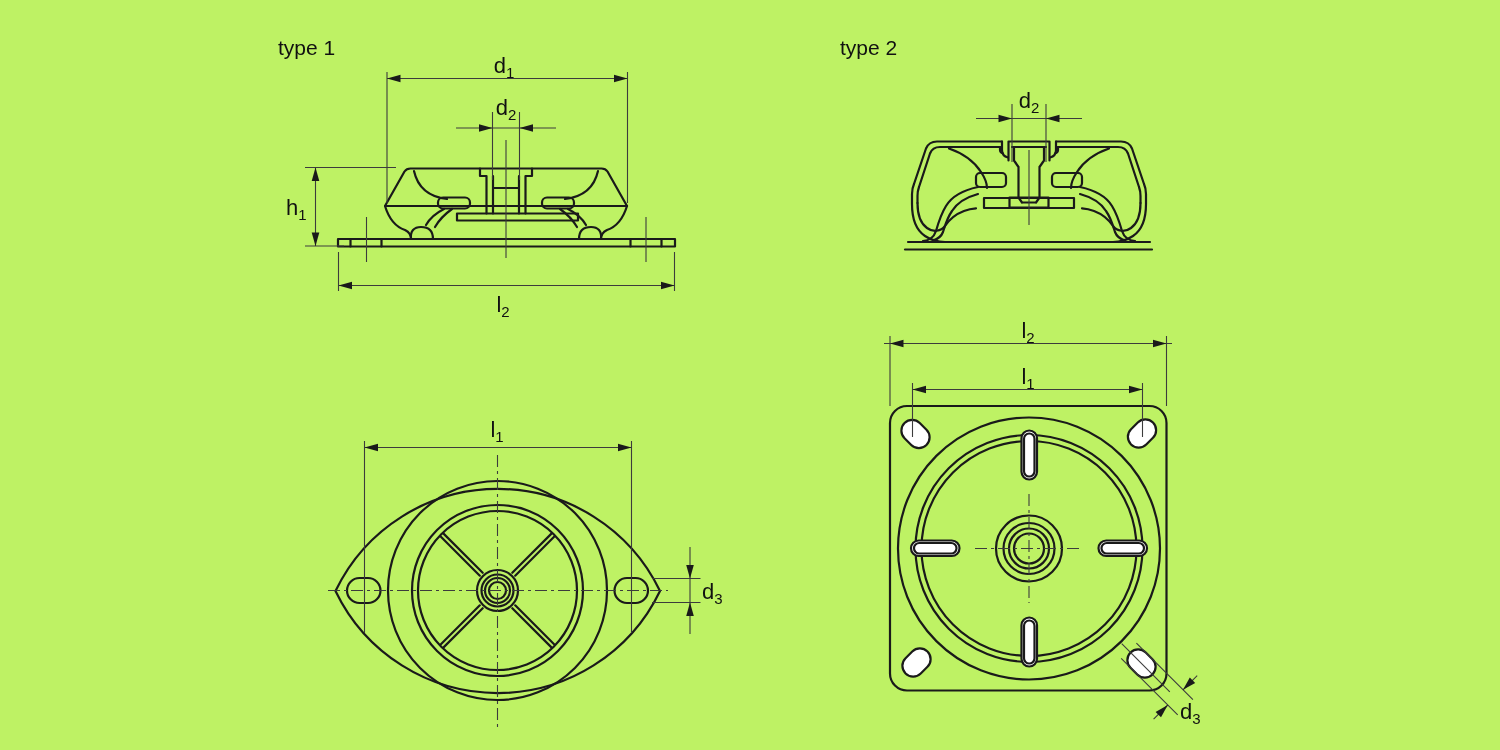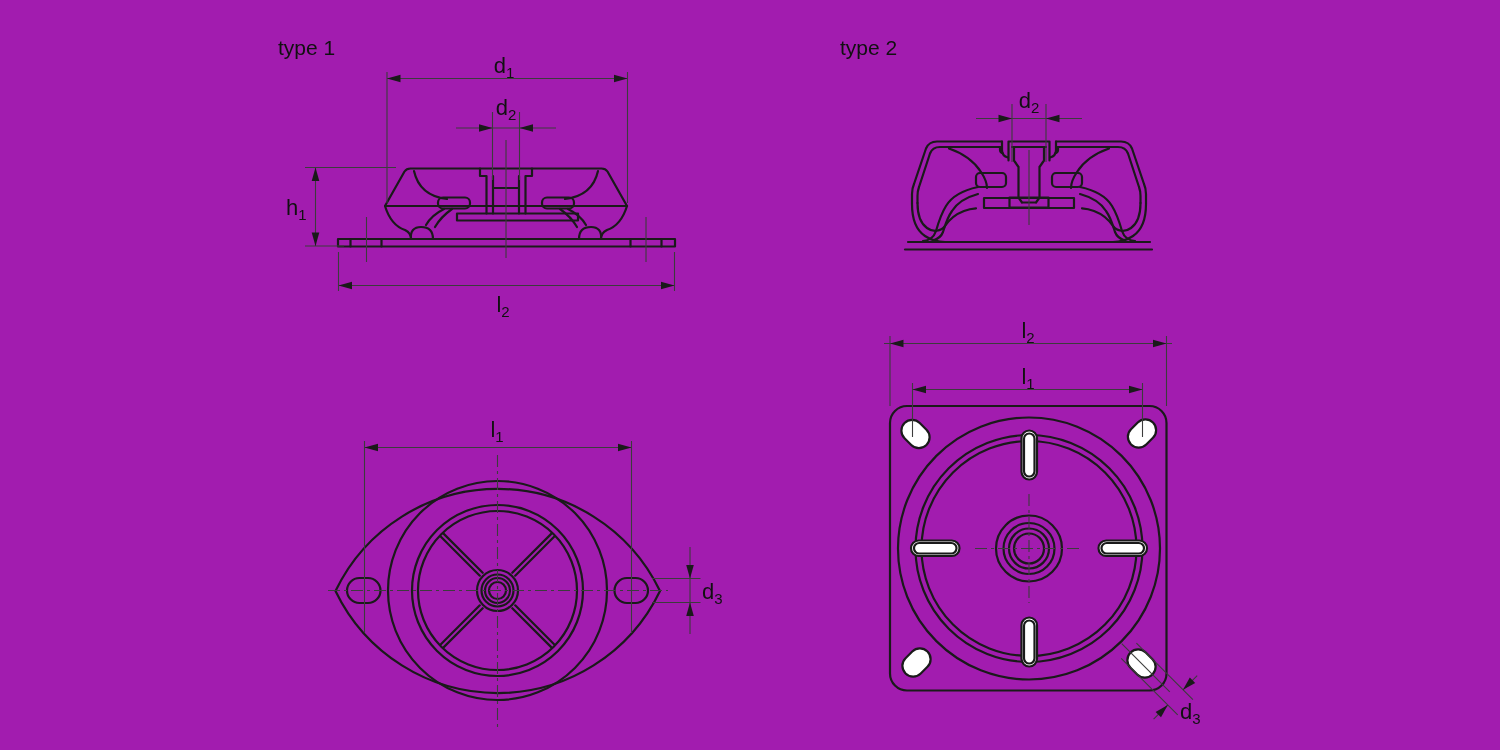--- a/index.html
+++ b/index.html
@@ -1,16 +1,16 @@
 <!DOCTYPE html>
 <html><head>
 <meta charset="utf-8">
 <style>
   html,body{margin:0;padding:0;background:#ffffff;}
-  #stage{position:relative;width:1500px;height:750px;background:#a21caf;overflow:hidden;}
+  #stage{position:relative;width:1500px;height:750px;background:#bef264;overflow:hidden;}
   svg{display:block;}
   .ol{stroke:#1a1a1a;stroke-width:2.2;fill:none;stroke-linecap:round;stroke-linejoin:round;}
   .olf{stroke:#1a1a1a;stroke-width:2.2;fill:#ffffff;stroke-linejoin:round;}
   .tl{stroke:#3c3c3c;stroke-width:1.1;fill:none;stroke-linecap:butt;}
   .cl{stroke:#3c3c3c;stroke-width:1.1;fill:none;stroke-dasharray:12 4 3 4;}
   .ar{fill:#1a1a1a;stroke:none;}
   text{font-family:"Liberation Sans","DejaVu Sans",sans-serif;fill:#111111;}
   .dim{font-size:22px;}
   .sub{font-size:15px;}
   .vlabel{font-size:21px;}

